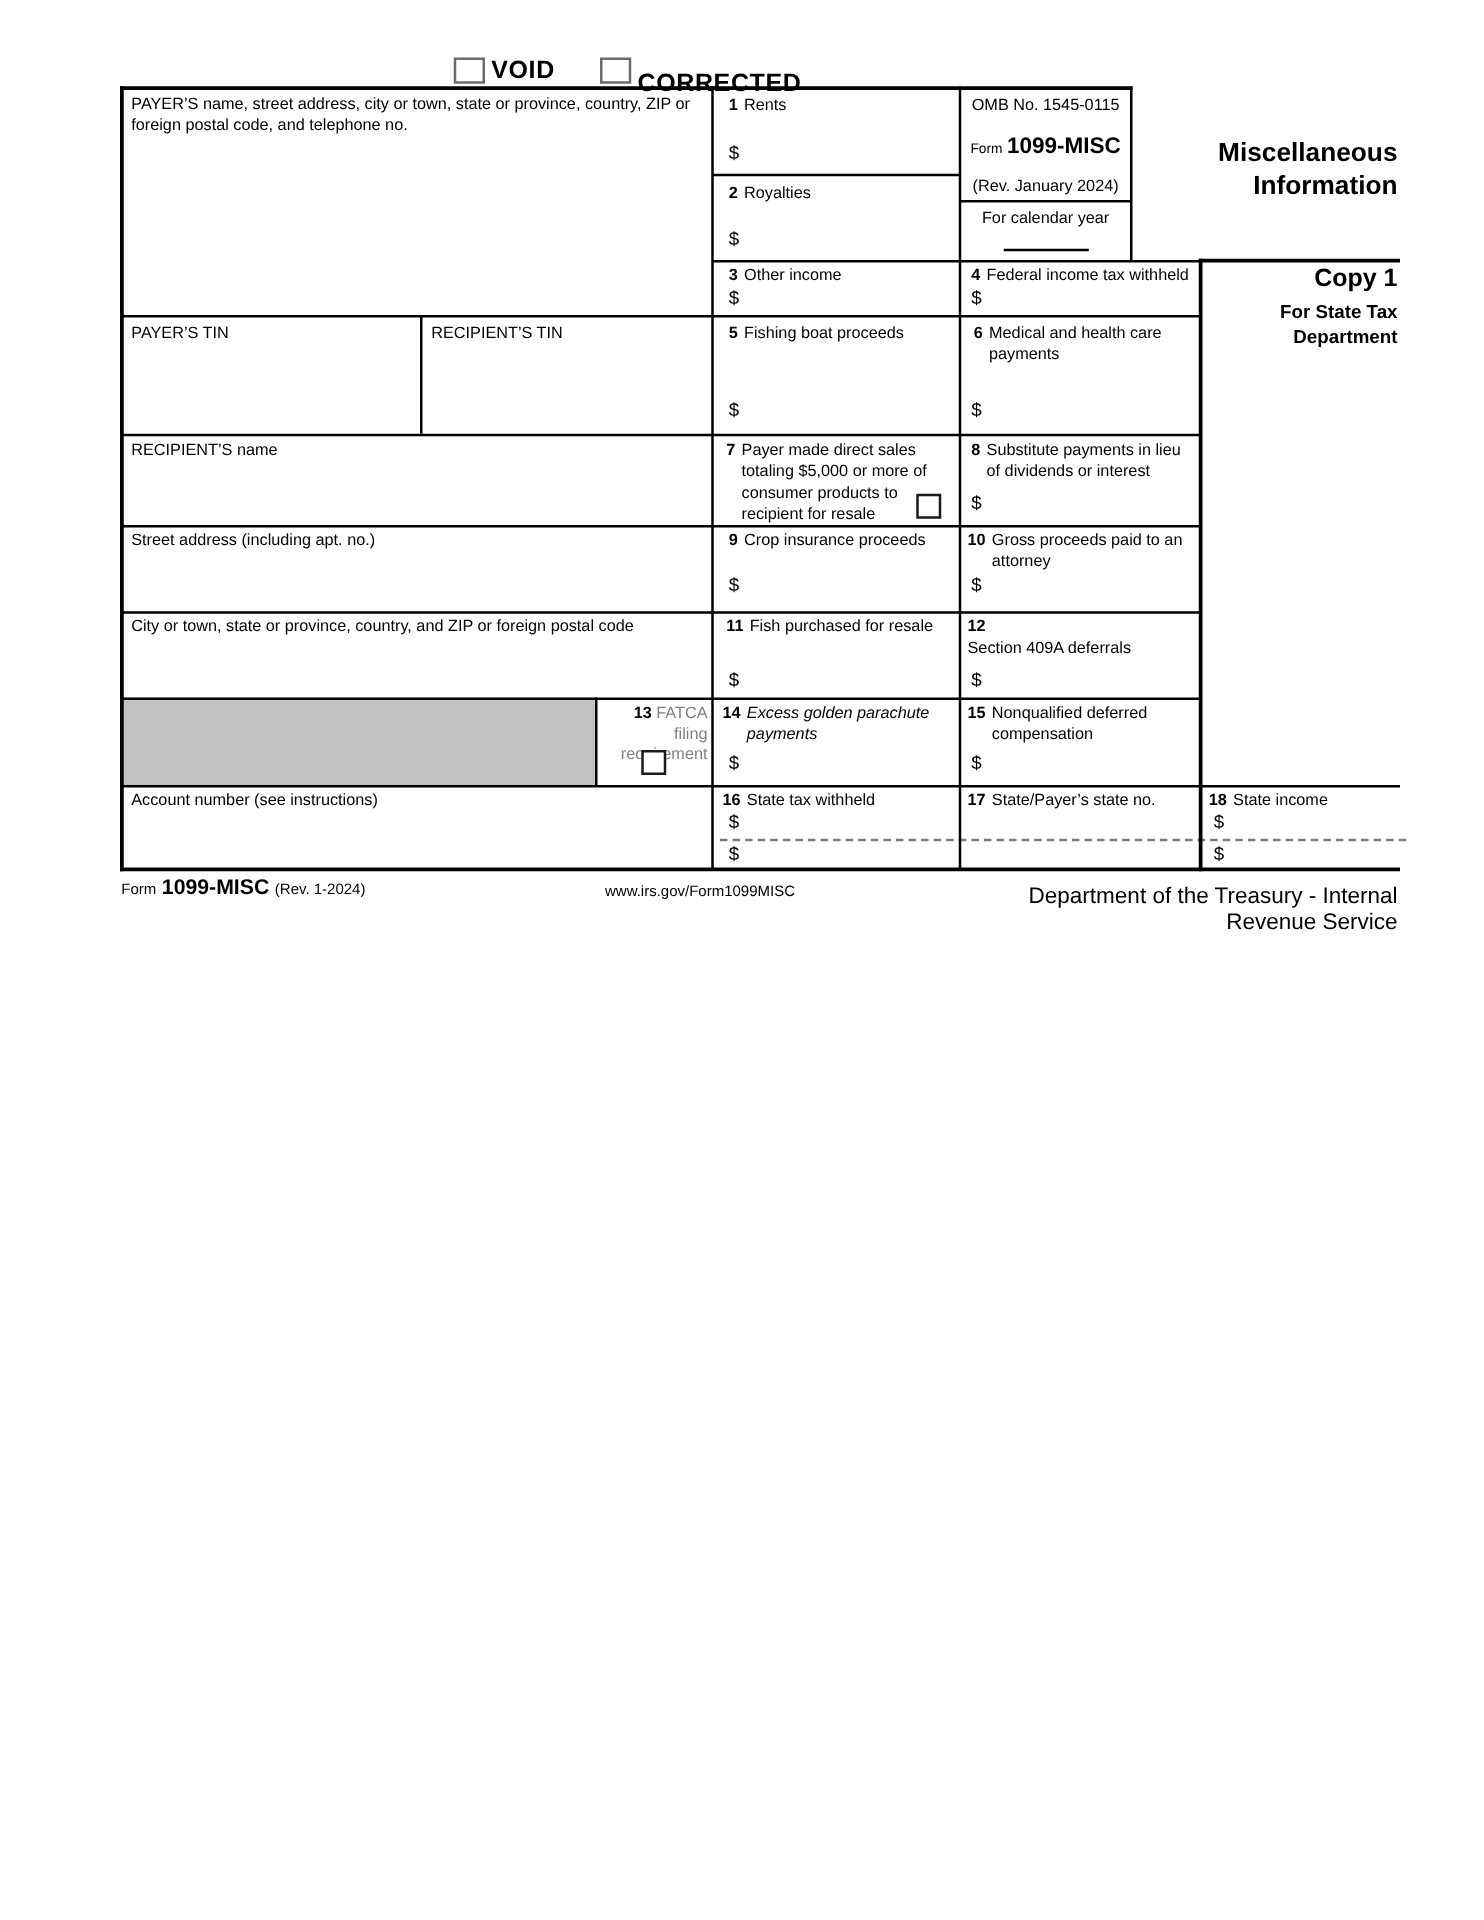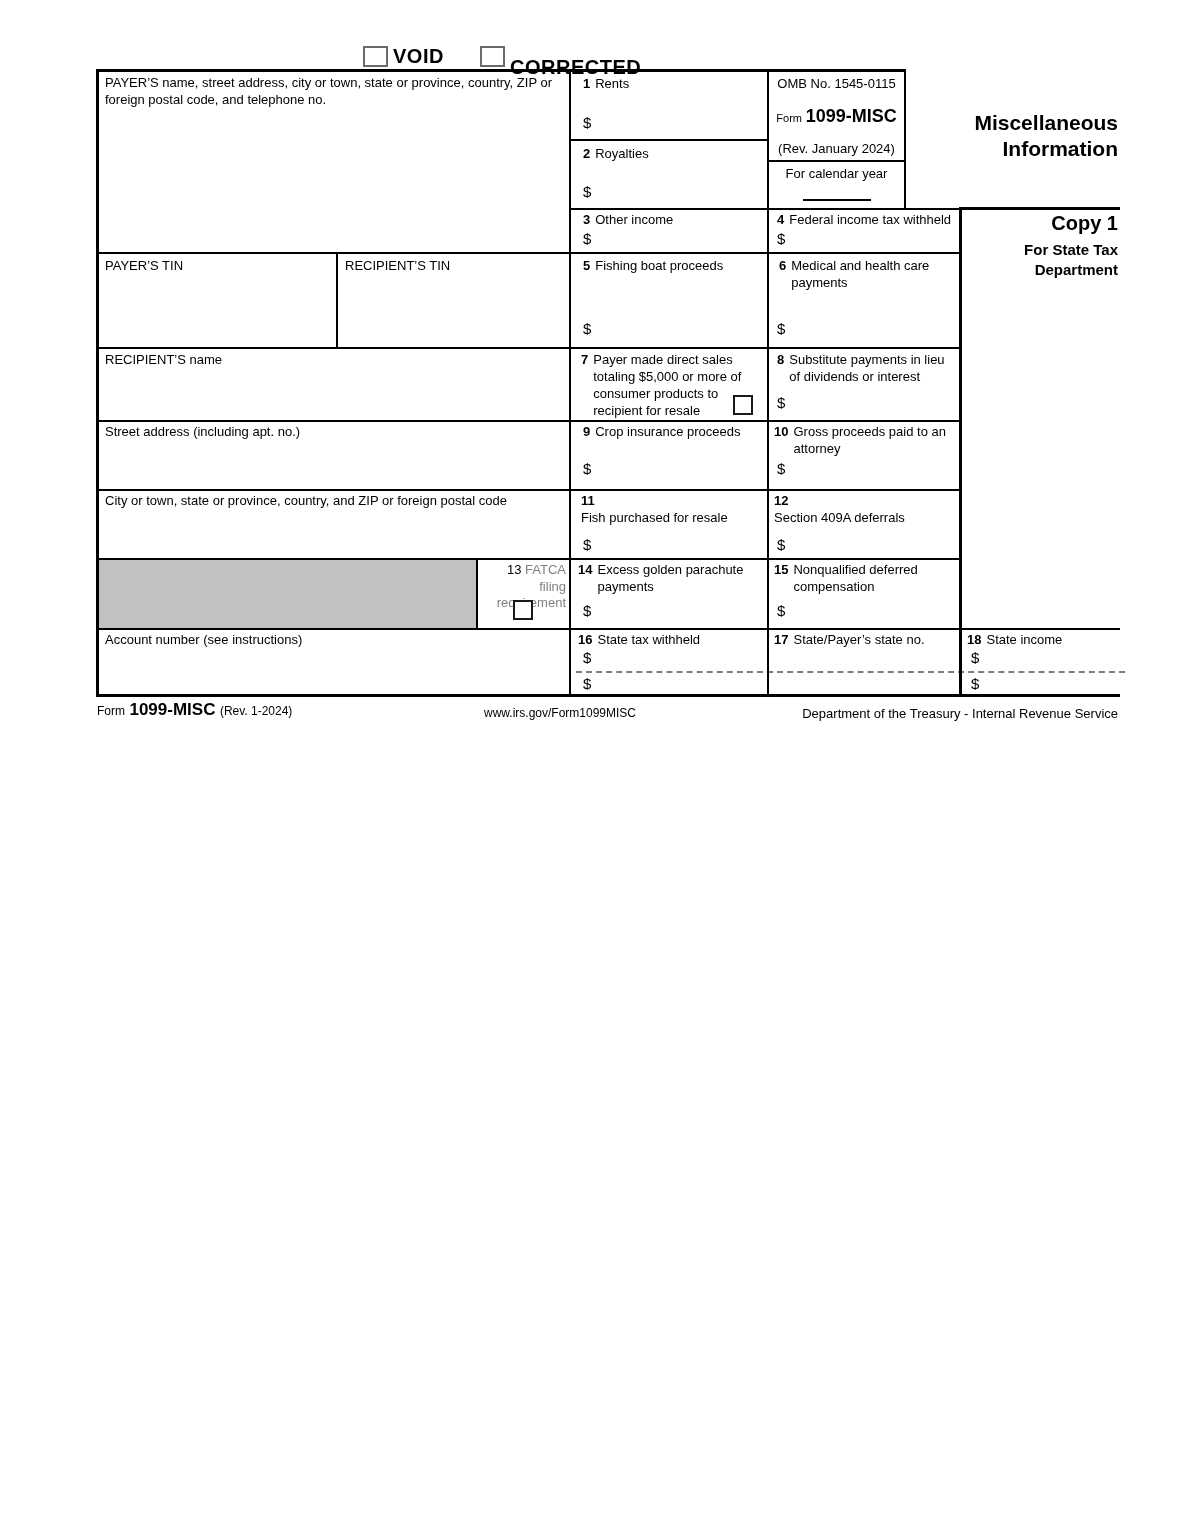--- a/index.html
+++ b/index.html
@@ -152,41 +152,41 @@
   <span>Crop insurance proceeds</span>
 </div>
 <div class="amount" style="left:583px;top:460px;width:175px;height:22px;"><span>$</span></div>
 
 <div class="boxhead" style="left:774px;top:424px;">
   <span class="bn">10</span>
   <span style="width:155px;">Gross proceeds paid to an attorney</span>
 </div>
 <div class="amount" style="left:777px;top:460px;width:178px;height:22px;"><span>$</span></div>
 
-<div class="boxhead" style="left:581px;top:493px;width:180px;flex-direction:column;">
+<div class="boxhead" style="left:581px;top:493px;width:180px;">
   <span class="bn">11</span>
   <span>Fish purchased for resale</span>
 </div>
 <div class="amount" style="left:583px;top:536px;width:175px;height:22px;"><span>$</span></div>
 
 <div class="boxhead" style="left:774px;top:493px;width:182px;flex-direction:column;">
   <span class="bn">12</span>
   <span>Section 409A deferrals</span>
 </div>
 <div class="amount" style="left:777px;top:536px;width:178px;height:22px;"><span>$</span></div>
 
 <div class="lbl right" style="left:478px;top:562px;width:88px;">
-  <span style="font-weight:normal;">13</span>
+  <span style="font-weight:bold;">13</span>
   <span class="gray-label">FATCA filing requirement</span>
 </div>
 <div class="cb" style="left:513px;top:600px;"></div>
 
 <div class="boxhead" style="left:578px;top:562px;">
   <span class="bn">14</span>
-  <span style="width:155px;">Excess golden parachute payments</span>
+  <span style="width:155px;font-style:italic;">Excess golden parachute payments</span>
 </div>
 <div class="amount" style="left:583px;top:602px;width:175px;height:22px;"><span>$</span></div>
 
 <div class="boxhead" style="left:774px;top:562px;">
   <span class="bn">15</span>
   <span style="width:150px;">Nonqualified deferred compensation</span>
 </div>
 <div class="amount" style="left:777px;top:602px;width:178px;height:22px;"><span>$</span></div>
 
 <div class="boxhead" style="left:578px;top:632px;width:182px;">
@@ -208,13 +208,13 @@
 </div>
 <div class="amount" style="left:971px;top:649px;width:150px;height:20px;"><span>$</span></div>
 <div class="amount" style="left:971px;top:675px;width:150px;height:18px;"><span>$</span></div>
 
 <div class="abs" style="left:97px;top:700px;white-space:nowrap;">
   <span style="font-size:12px;">Form</span>
   <span style="font-size:17px;font-weight:bold;">1099-MISC</span>
   <span style="font-size:12px;">(Rev. 1-2024)</span>
 </div>
 <div class="abs center" style="left:430px;top:706px;width:260px;font-size:12px;">www.irs.gov/Form1099MISC</div>
-<div class="abs right" style="left:760px;top:706px;width:358px;font-size:13px;">Department of the Treasury - Internal Revenue Service</div>
+<div class="abs right" style="left:760px;top:706px;width:358px;font-size:18px;">Department of the Treasury - Internal Revenue Service</div>
 
 </body></html>

